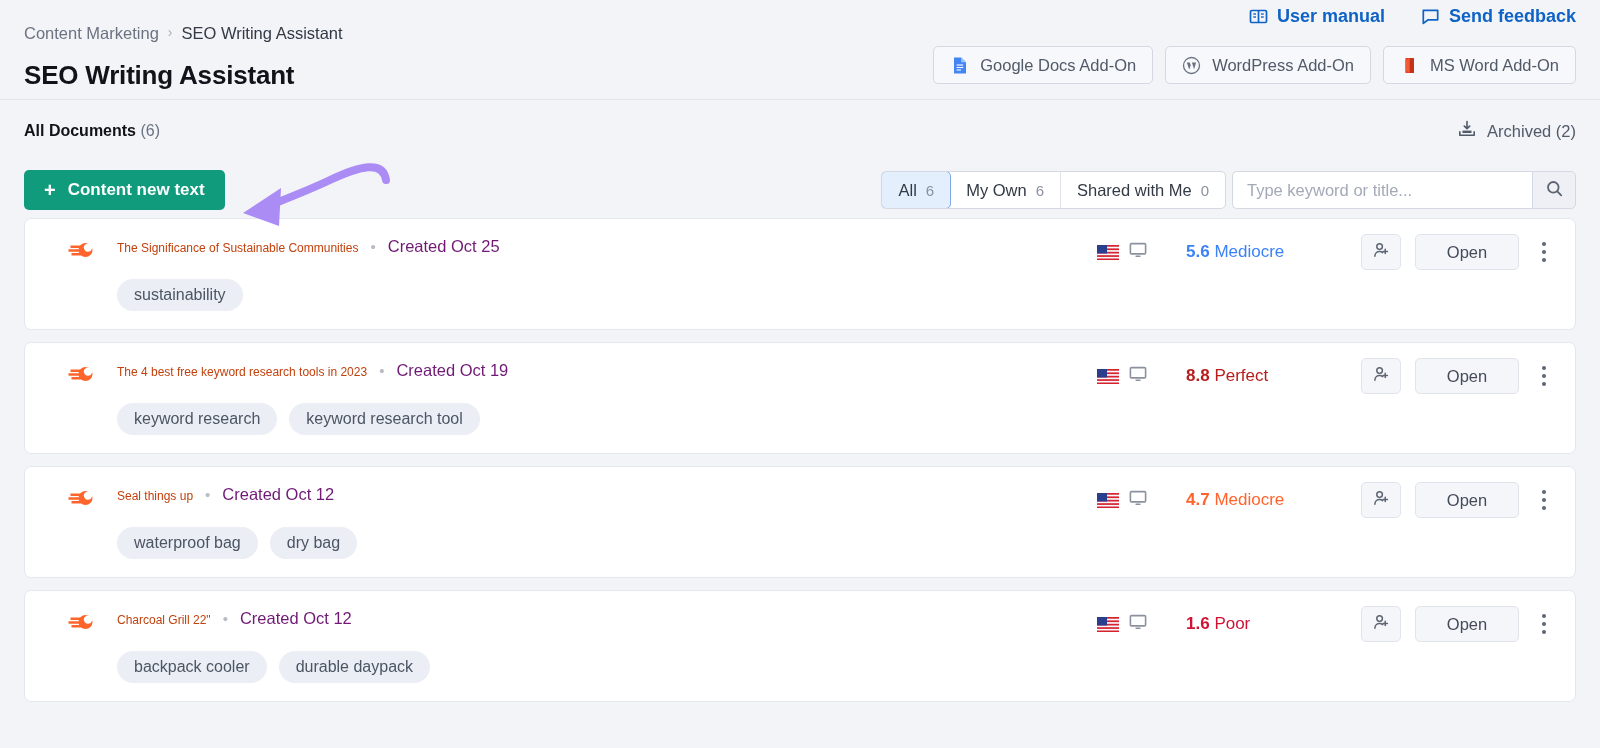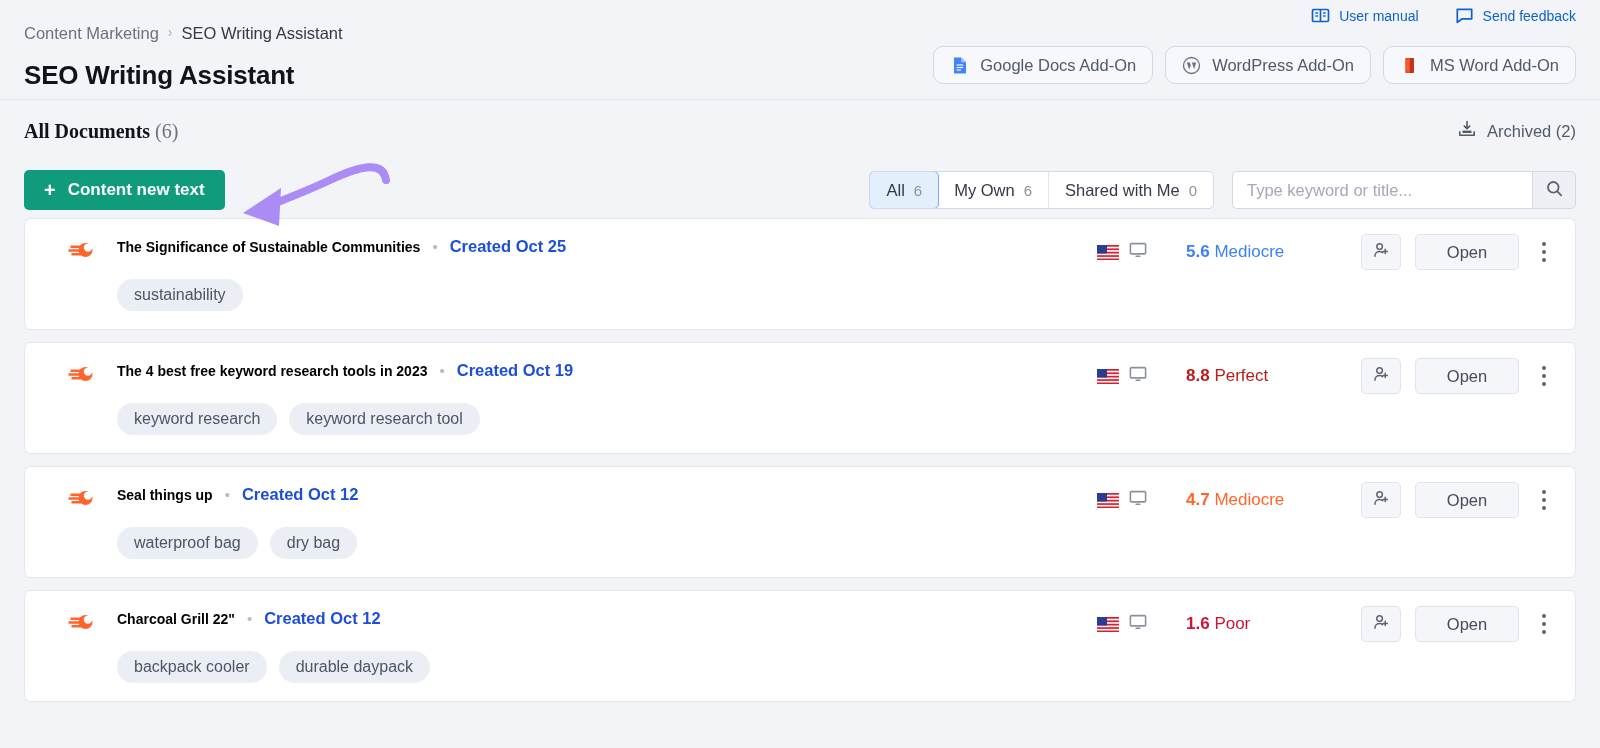--- a/index.html
+++ b/index.html
@@ -52,62 +52,62 @@
     right: 24px;
     display: flex;
     align-items: center;
     gap: 36px;
   }
   .header-link {
     display: flex;
     align-items: center;
     gap: 9px;
     color: #1063c6;
-    font-size: 14px;
+    font-size: 18px;
     cursor: pointer;
     text-decoration: none;
+    font-weight: bold;
   }
   .header-link svg { display: block; }
 
   .addon-buttons {
     position: absolute;
     right: 24px;
     top: 46px;
     display: flex;
     gap: 12px;
   }
   .addon-btn {
     display: flex;
     align-items: center;
     gap: 11px;
     height: 38px;
     padding: 0 16px;
     background: #f7f8fb;
     border: 1px solid #d4d8e2;
-    border-radius: 10px;
+    border-radius: 5px;
     font-size: 16.5px;
     color: #515a68;
     cursor: pointer;
   }
   .addon-btn .ico { width: 19px; height: 19px; display: block; flex: 0 0 19px; }
 
   
   .docs-area { padding: 0 24px; position: relative; }
 
   .docs-head {
     height: 62px;
     display: flex;
     align-items: center;
     justify-content: space-between;
   }
   .docs-title {
-    font-size: 20px;
+    font-size: 16px;
     font-weight: bold;
     color: #12131a;
-    font-family: Liberation Serif, serif;
   }
   .docs-title .count {
     font-weight: normal;
     color: #6b7280;
   }
   .archived-link {
     display: flex;
     align-items: center;
     gap: 10px;
     font-size: 16.5px;
@@ -131,21 +131,21 @@
     border: none;
     border-radius: 5px;
     color: #ffffff;
     font-size: 17px;
     font-weight: bold;
     font-family: "Liberation Sans", sans-serif;
     cursor: pointer;
   }
   .analyze-btn .plus { font-size: 20px; font-weight: bold; line-height: 1; }
 
-  .toolbar-right { display: flex; align-items: center; gap: 18px; border-radius: 16px; }
+  .toolbar-right { display: flex; align-items: center; gap: 6px; border-radius: 16px; }
 
   .segmented {
     display: flex;
     height: 38px;
     border: 1px solid #d4d8e2;
     border-radius: 5px;
     background: #ffffff;
     overflow: hidden;
   }
   .seg {
@@ -203,26 +203,26 @@
     border: 1px solid #e4e7ee;
     border-radius: 7px;
     height: 112px;
     padding: 18px 20px 0 20px;
     position: relative;
   }
   .doc-top { display: flex; align-items: flex-start; }
   .sr-logo { width: 30px; height: 30px; flex: 0 0 30px; margin: -2px 20px 0 22px; }
   .doc-title-line { display: flex; align-items: baseline; gap: 12px; }
   .doc-title {
-    font-size: 14px;
-    font-weight: bold;
-    color: #000000;
+    font-size: 12px;
+    font-weight: normal;
+    color: #c2410c;
   }
   .dot { color: #b6bbc6; font-size: 15px; }
-  .doc-created { font-size: 16.5px; color: #1d4ed8; font-weight: bold; }
+  .doc-created { font-size: 16.5px; color: #701a75; }
 
   .tag-row { display: flex; gap: 12px; margin: 14px 0 0 72px; }
   .tag {
     background: #eceef5;
     border-radius: 16px;
     height: 32px;
     padding: 0 17px;
     display: flex;
     align-items: center;
     font-size: 16px;

